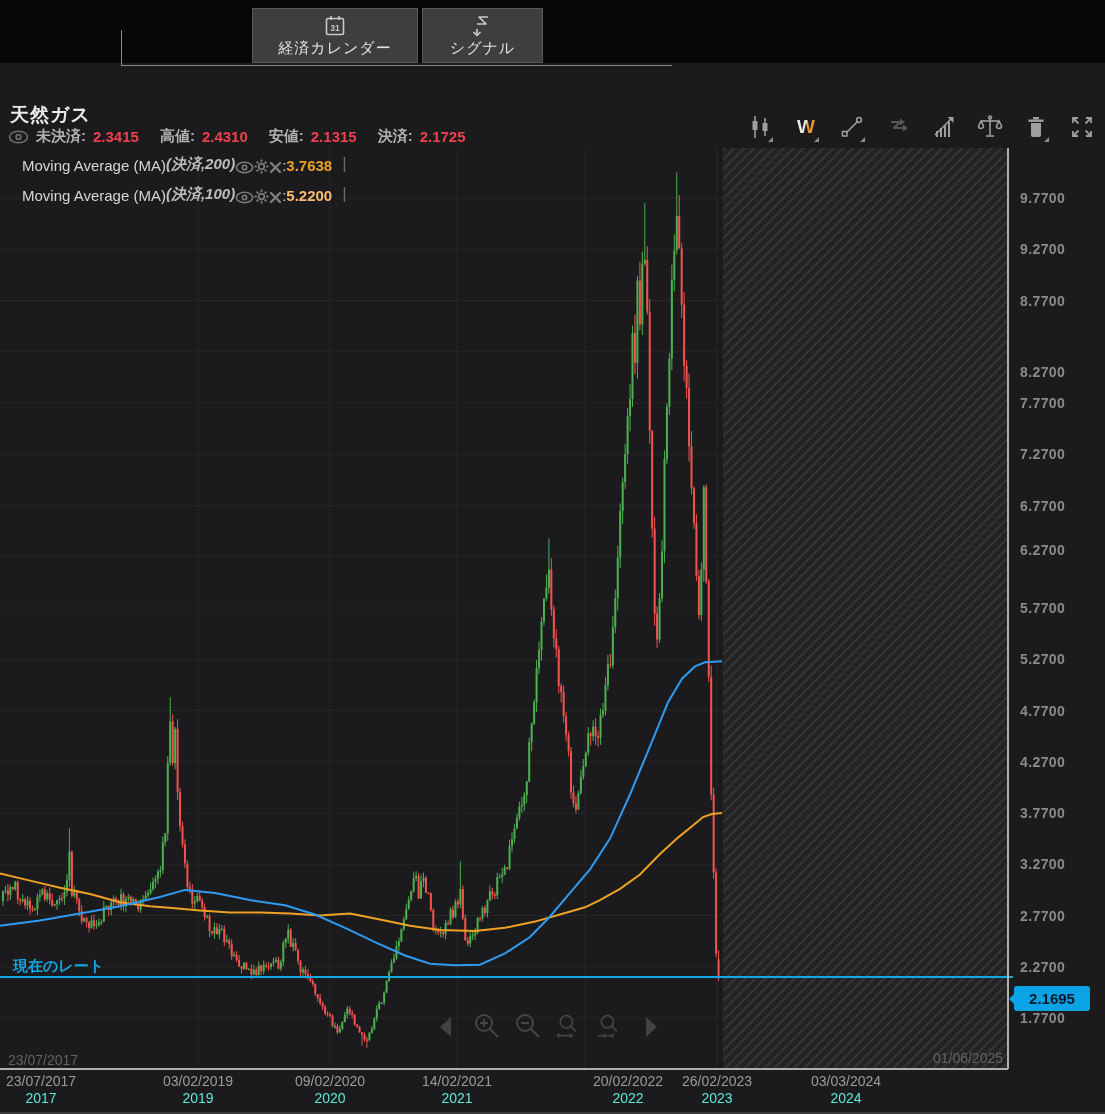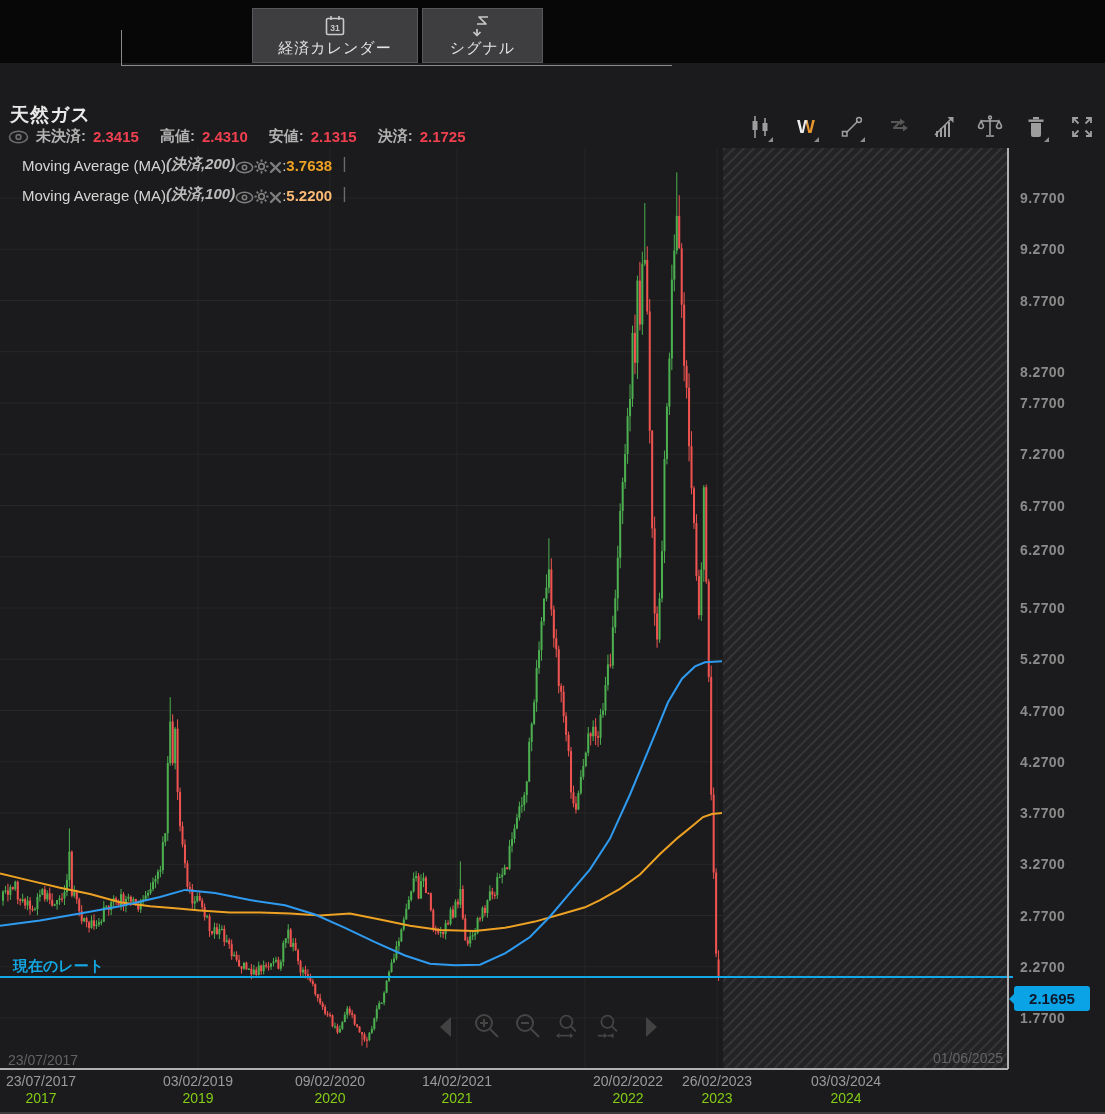--- a/index.html
+++ b/index.html
@@ -32,21 +32,21 @@
 
   
   .toolbar{position:absolute;left:747px;top:112px;display:flex;gap:20px;z-index:5;align-items:center;}
   .toolbtn{position:relative;width:26px;height:30px;display:flex;align-items:center;justify-content:center;cursor:pointer;}
   .toolbtn.dd::after{content:"";position:absolute;right:0;bottom:0;border-left:5px solid transparent;border-bottom:5px solid #8d8d8d;}
   .tf-label{font-size:19px;font-weight:bold;background:linear-gradient(100deg,#ececec 45%,#e8962e 55%);-webkit-background-clip:text;background-clip:text;color:transparent;}
 
   
   .ylabel{position:absolute;left:1020px;font-size:14px;font-weight:bold;color:#8b8b8b;letter-spacing:.4px;z-index:3;}
   .xtick{position:absolute;top:1073px;transform:translateX(-50%);text-align:center;font-size:14px;color:#9b9b9b;z-index:3;white-space:nowrap;}
-  .xtick .yr{color:#84cc16;margin-top:1px;}
+  .xtick .yr{color:#5eead4;margin-top:1px;}
   .corner-date{position:absolute;font-size:14px;color:#636363;z-index:3;}
   .price-tag{position:absolute;left:1014px;top:965px;width:76px;height:25px;background:#09a3e6;border-radius:3px;color:#0f172a;font-size:15px;font-weight:bold;display:flex;align-items:center;justify-content:center;z-index:5;margin-top:21px;}
   .price-tag::before{content:"";position:absolute;left:-5px;top:8px;border-top:5px solid transparent;border-bottom:5px solid transparent;border-right:5px solid #09a3e6;}
   .rate-label{position:absolute;left:13px;top:957px;font-size:15px;font-weight:bold;color:#13a7e3;z-index:4;}
 
   
   .bottomnav{position:absolute;left:433px;top:1012px;display:flex;gap:15px;align-items:center;z-index:4;}
   .bn{width:26px;height:30px;display:flex;align-items:center;justify-content:center;cursor:pointer;}
 </style>
 </head>

